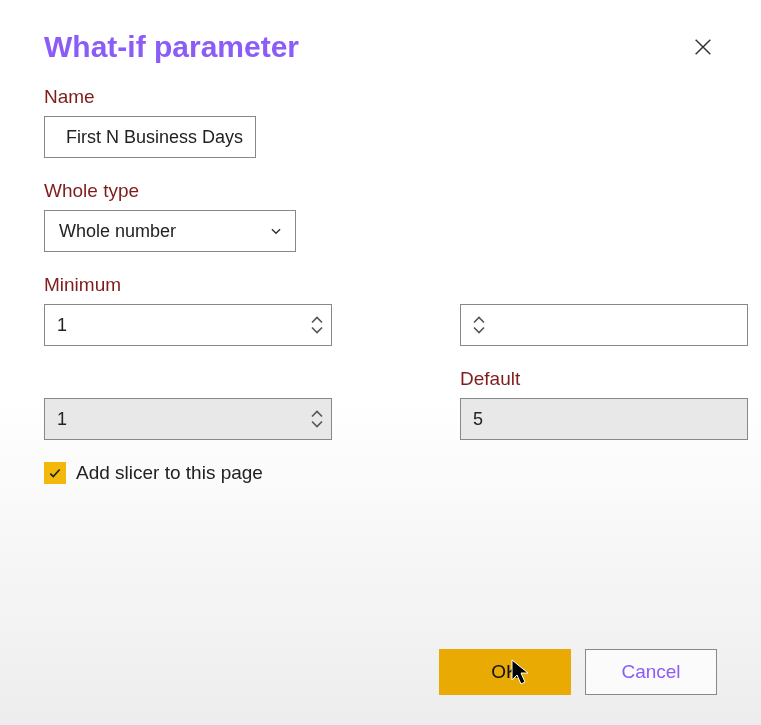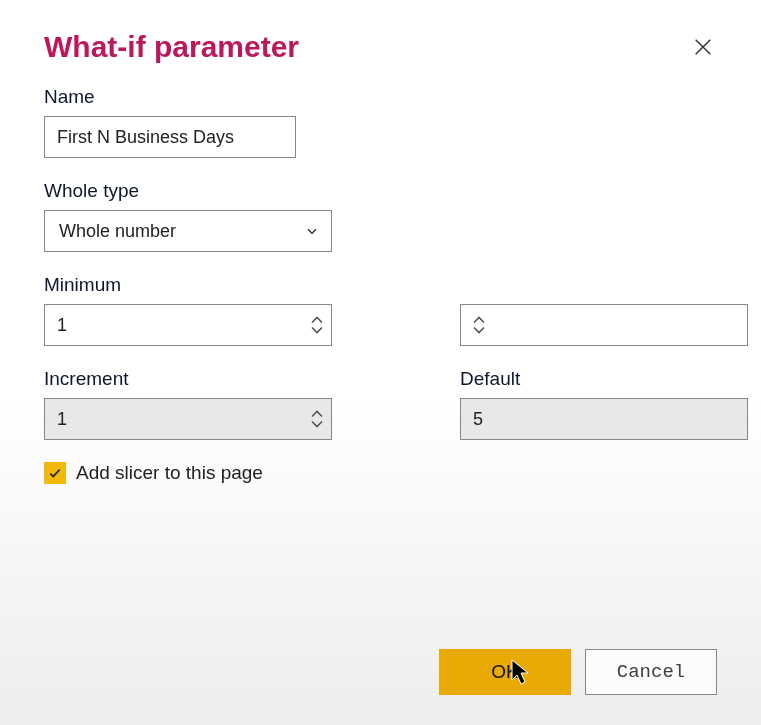--- a/index.html
+++ b/index.html
@@ -13,47 +13,48 @@
     }
     .header {
       display: flex;
       justify-content: space-between;
       align-items: center;
       margin-bottom: 22px;
     }
     .title {
       font-size: 30px;
       font-weight: 700;
-      color: #be185d;
+      color: #8b5cf6;
     }
     .close-btn {
       width: 28px; height: 28px;
       display: flex; align-items: center; justify-content: center;
       cursor: pointer;
       color: #333;
     }
     .field-group { margin-bottom: 22px; }
     .label {
       font-size: 19px;
-      color: #0f172a;
+      color: #7f1d1d;
       margin-bottom: 8px;
       display: block;
     }
     .text-input {
-      width: 252px;
+      width: 212px;
       height: 42px;
       border: 1px solid #888;
       background: #fff;
       padding: 0 12px;
       font-size: 18px;
       font-family: inherit;
       color: #222;
+      text-align: right;
     }
     .select-wrap {
-      width: 288px;
+      width: 252px;
       height: 42px;
       border: 1px solid #888;
       background: #fff;
       display: flex;
       align-items: center;
       justify-content: space-between;
       padding: 0 12px 0 14px;
       cursor: pointer;
     }
     .select-text { font-size: 18px; }
@@ -138,22 +139,21 @@
       padding: 0 24px;
     }
     .btn-ok {
       background: #e9aa03;
       color: #111;
       position: relative;
     }
     .btn-cancel {
       background: #fbfbfb;
       border: 1px solid #888;
-      color: #404040;
-      font-family: Liberation Mono, monospace;
+      color: #8b5cf6;
     }
     .cursor {
       position: absolute;
       left: 72px;
       top: 10px;
       width: 20px;
       height: 28px;
       color: #000;
       pointer-events: none;
     }
@@ -210,21 +210,20 @@
         <svg width="12" height="9" viewBox="0 0 12 8" fill="none" stroke="currentColor" stroke-width="1.6">
             <polyline points="1 2 6 7 11 2"></polyline>
           </svg>
       </div>
     </div>
   </div>
 </div>
 
 <div class="row field-group">
   <div class="col">
-    <label class="label">Increment</label>
     <div class="spinner-wrap disabled">
       <input class="spinner-value" value="1" style="">
       <div class="spinner-arrows">
         <svg width="12" height="9" viewBox="0 0 12 8" fill="none" stroke="currentColor" stroke-width="1.6">
             <polyline points="1 6 6 1 11 6"></polyline>
           </svg>
         <svg width="12" height="9" viewBox="0 0 12 8" fill="none" stroke="currentColor" stroke-width="1.6">
             <polyline points="1 2 6 7 11 2"></polyline>
           </svg>
       </div>

